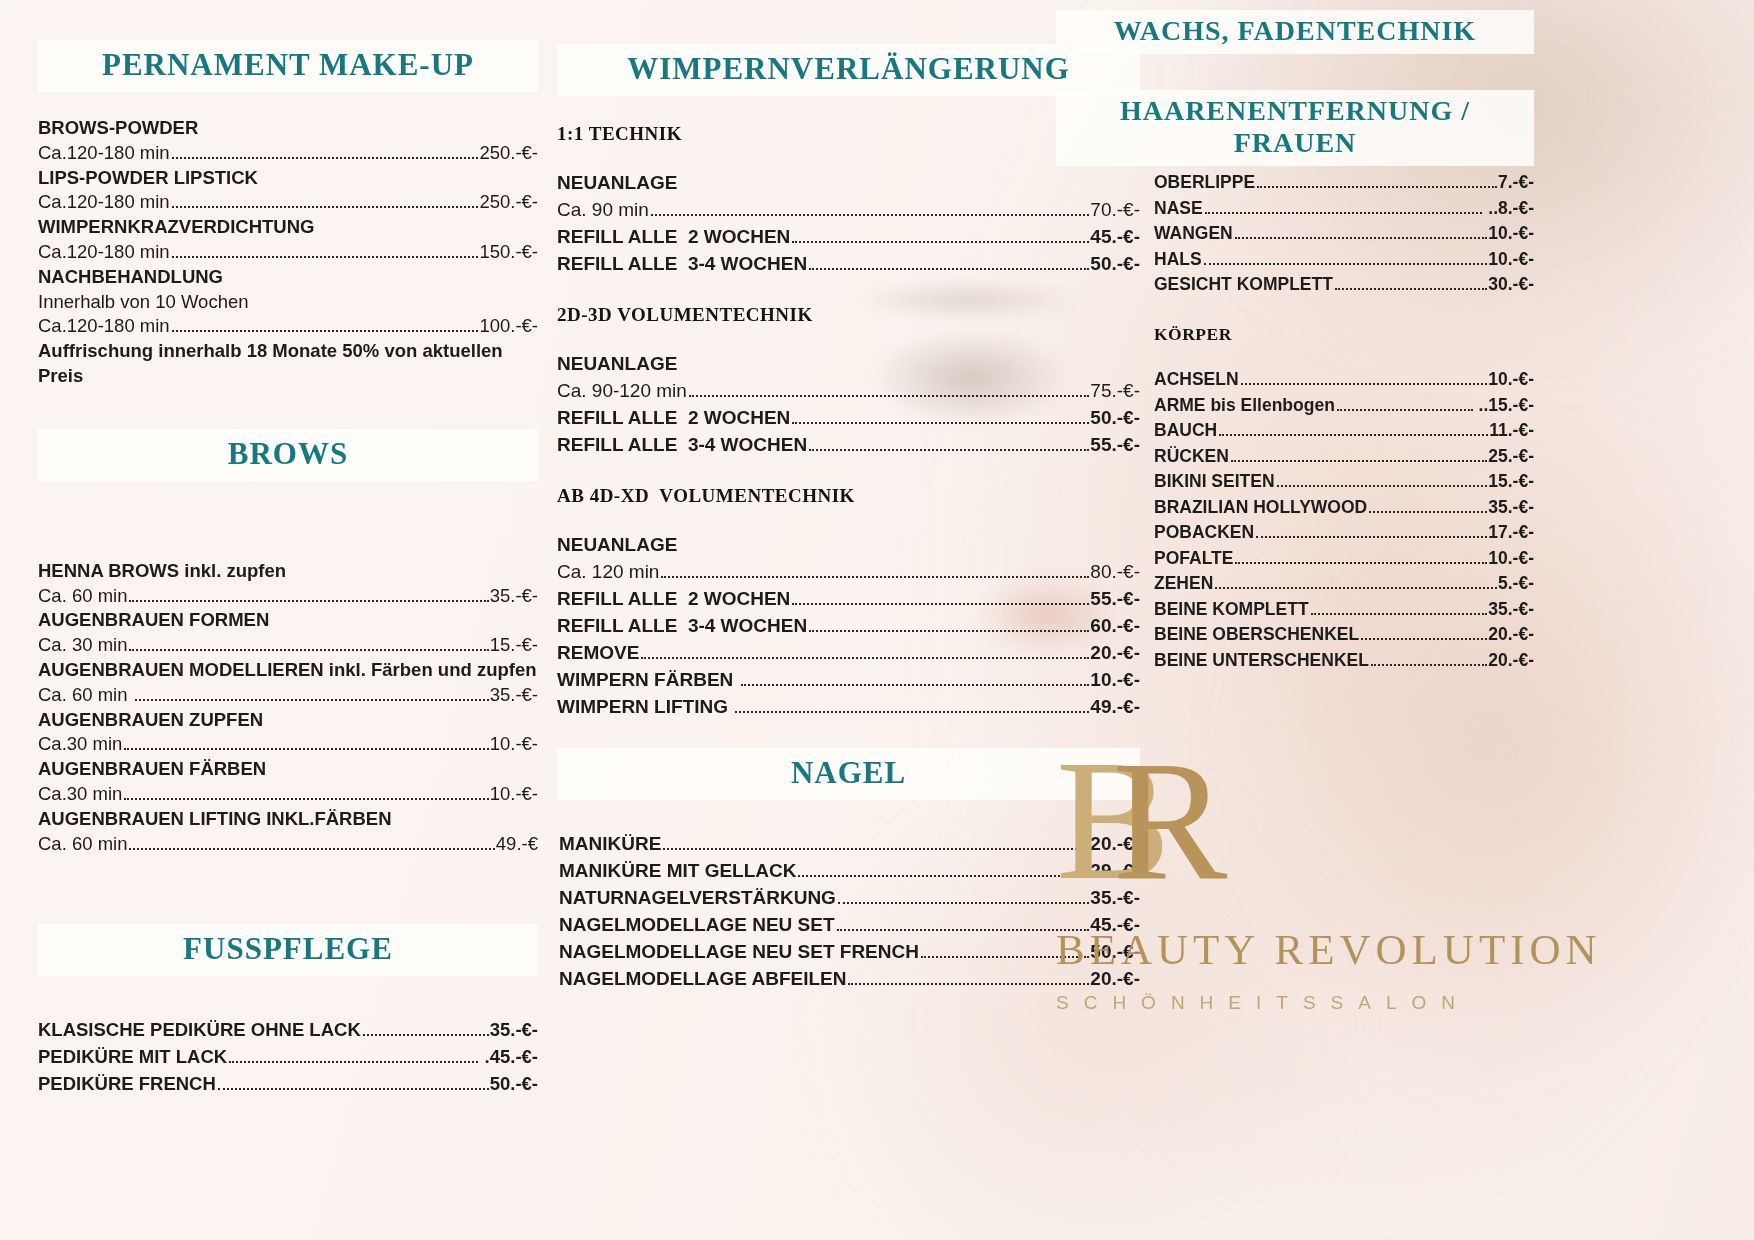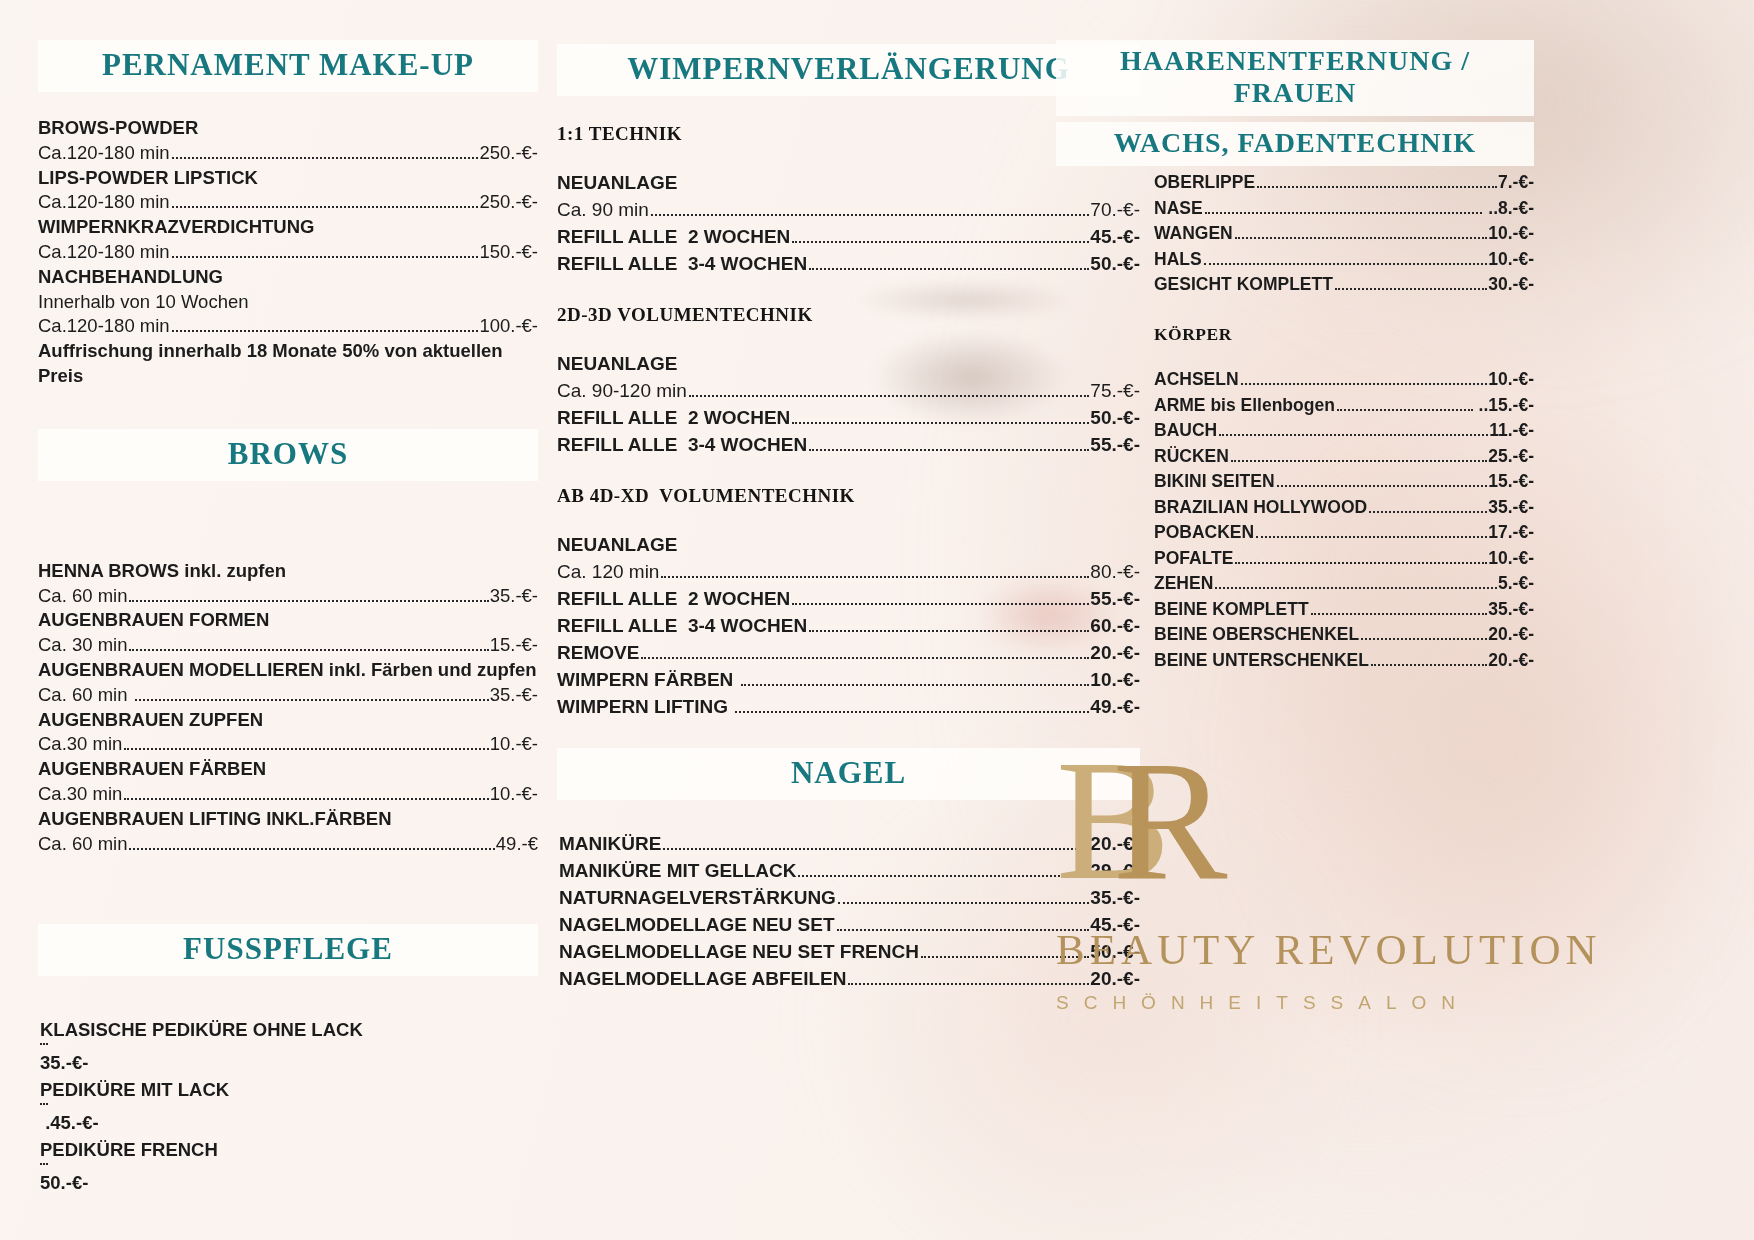--- a/index.html
+++ b/index.html
@@ -61,21 +61,21 @@
   }
   #col2 .row.subtitle{margin:24px 0 22px 0;}
 
   
   #col1 .sec-title.t1{margin-top:36px;}
   #col1 .list.pmu{margin-top:24px;}
   #col1 .sec-title.t2{margin-top:40px;}
   #col1 .list.brows{margin-top:78px;}
   #col1 .sec-title.t3{margin-top:68px;}
   #col1 .list.fuss{margin-top:40px;}
-  #col1 .list.fuss .row{line-height:27px;flex-direction:column;}
+  #col1 .list.fuss .row{line-height:27px;}
 
   #col2 .sec-title.t1{margin-top:40px;}
   #col2 .list.wimpern{margin-top:6px;}
   #col2 .sec-title.t2{margin-top:28px;}
   #col2 .list.nagel{margin-top:30px;padding-left:2px;}
 
   #col3 .sec-title.t1{margin-top:36px;}
   #col3 .sec-title.t2{margin-top:6px;}
   #col3 .list.haare{margin-top:4px;margin-left:98px;}
   #col3 .list.haare .row.subtitle{margin:24px 0 20px 0;}
@@ -338,22 +338,22 @@
         </div>
         <div class="row bold">
           <span class="label">NAGELMODELLAGE ABFEILEN</span>
           <span class="dots"></span>
           <span class="price">20.-€-</span>
         </div>
       </div>
   </div>
 
   <div class="col" id="col3">
+    <div class="sec-title t2 small">WACHS, FADENTECHNIK</div>
     <div class="sec-title t1 small">HAARENENTFERNUNG / FRAUEN</div>
-    <div class="sec-title t2 small">WACHS, FADENTECHNIK</div>
     <div class="list haare">
         <div class="row bold">
           <span class="label">OBERLIPPE</span>
           <span class="dots"></span>
           <span class="price">7.-€-</span>
         </div>
         <div class="row bold">
           <span class="label">NASE</span>
           <span class="dots"></span>
           <span class="price"> ..8.-€-</span>

